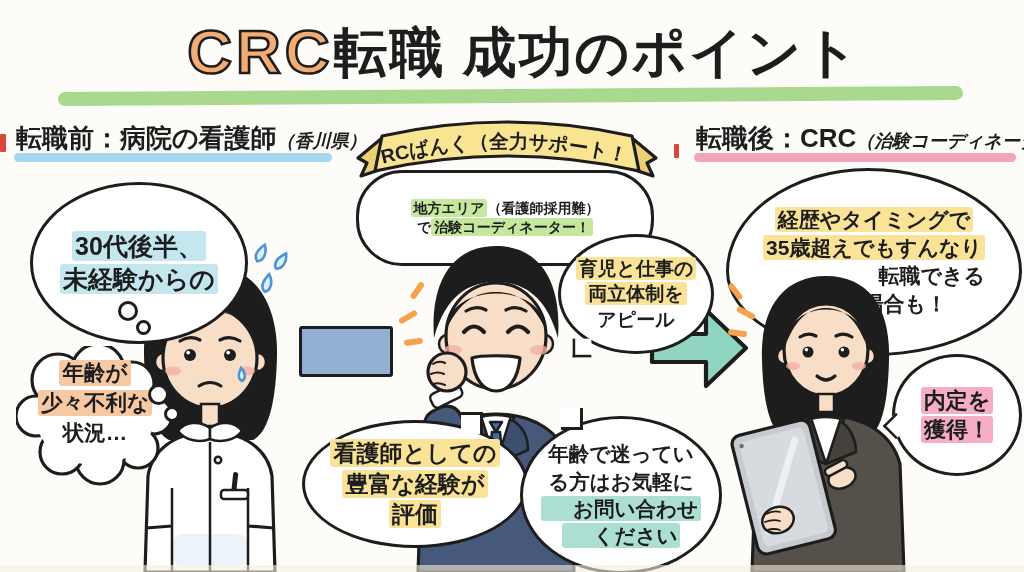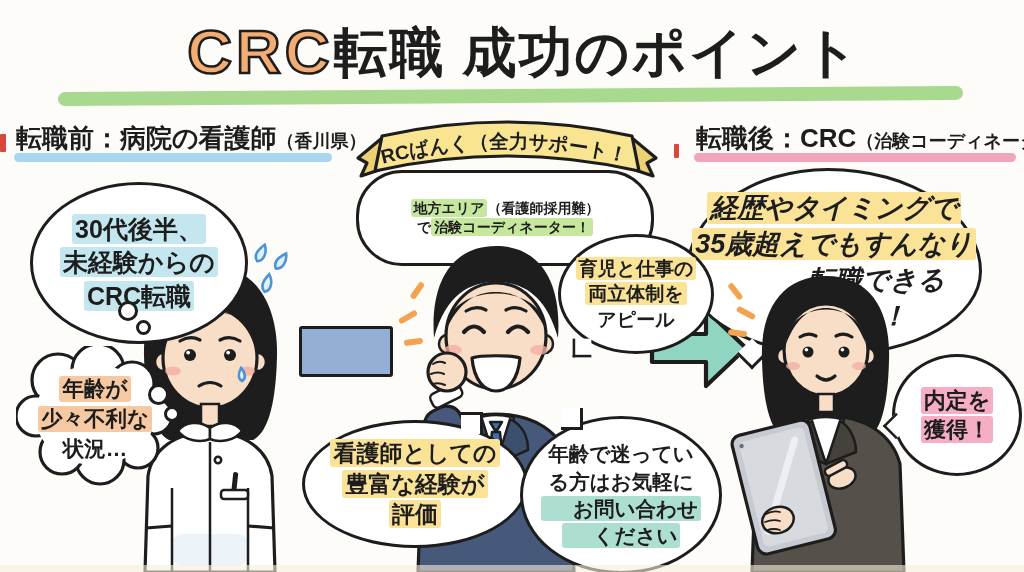--- a/index.html
+++ b/index.html
@@ -14,21 +14,21 @@
   .title{position:absolute;left:12px;top:16px;width:1024px;text-align:center;
          font-weight:900;white-space:nowrap;z-index:2;}
   .title-crc{font-size:62px;color:var(--title_accent);
              -webkit-text-stroke:2.6px var(--ink);letter-spacing:4px;vertical-align:-2px;}
   .title-rest{font-size:54px;color:var(--ink);letter-spacing:2px;}
   .uline{position:absolute;border-radius:8px;z-index:1;}
 
   
   .header{position:absolute;font-weight:bold;font-size:26px;color:var(--ink);
           white-space:nowrap;z-index:2;}
-  .header .paren{font-size:18px;font-weight:bold;}
+  .header .paren{font-size:18px;font-weight:bold;font-style:italic;}
   .redmark{position:absolute;background:var(--accent_red);z-index:2;border-radius:1px;}
 
   
   .bubble{position:absolute;background:#fff;border:3.5px solid var(--ink);
           display:flex;flex-direction:column;align-items:center;justify-content:center;
           text-align:center;font-weight:bold;color:var(--ink);line-height:1.34;}
   .z2{z-index:2;} .z3{z-index:3;} .z4{z-index:4;}
   .bline{display:block;white-space:nowrap;}
   .hl{padding:1px 3px;border-radius:3px;}
   .hl-blue  {background:var(--hl_blue);}
@@ -91,21 +91,21 @@
   <svg class="abs" style="left:648px;top:294px;z-index:1;" width="104" height="104" viewBox="0 0 104 104">
     <polygon points="4,40 58,40 58,16 98,54 58,92 58,68 4,68" style="fill:var(--arrow_teal);" class="s-ink sw4 rl"></polygon>
   </svg>
 
   <div class="bubble z2" style="left:356px;top:170px;width:292px;height:90px;border-radius:46px;font-size:14px;">
     <span class="bline"><span class="hl hl-green">地方エリア</span><span>（看護師採用難）</span></span>
     <span class="bline"><span>で</span><span class="hl hl-green">治験コーディネーター！</span></span>
     <span class="tail" style="left:45%;bottom:-12px;transform:rotate(-45deg);"></span>
   </div>
 
-  <div class="bubble z2" style="left:686px;top:168px;width:290px;height:182px;border-radius:48% 52% 50% 50% / 55% 55% 45% 45%;font-size:27px;font-style:italic;">
+  <div class="bubble z2" style="left:726px;top:168px;width:290px;height:182px;border-radius:48% 52% 50% 50% / 55% 55% 45% 45%;font-size:21px;">
     <span class="bline"><span class="hl hl-yellow">経歴やタイミングで</span></span>
     <span class="bline"><span class="hl hl-yellow">35歳超えでもすんなり</span></span>
     <span class="bline t-right" style="padding-right:34px;">転職できる</span>
     <span class="bline t-right" style="padding-right:72px;">場合も！</span>
     <span class="tail" style="left:52px;bottom:-12px;transform:rotate(-45deg);"></span>
   </div>
 
   <svg class="abs" style="left:352px;top:114px;z-index:3;" width="310" height="80" viewBox="0 0 310 80">
     <path d="M30 24 L6 44 L15 49 L9 62 L27 56 Z" class="f-fold s-ink sw3 rl"></path>
     <path d="M280 24 L304 44 L295 49 L301 62 L283 56 Z" class="f-fold s-ink sw3 rl"></path>
@@ -208,39 +208,38 @@
     </g>
     <ellipse cx="58" cy="252" rx="16" ry="13" class="f-skin s-ink sw2" transform="rotate(-18 58 252)"></ellipse>
     <path d="M46 246 q7 -4 14 -2 M45 254 q8 -3 15 -1 M47 262 q7 -2 13 0" class="f-none s-ink rl" style="stroke-width:1.8;"></path>
     <ellipse cx="122" cy="210" rx="14" ry="10" class="f-skin s-ink sw2" transform="rotate(-22 122 210)"></ellipse>
     <rect x="104" y="196" width="24" height="8" rx="4" class="f-skin s-ink sw2" transform="rotate(-28 116 200)"></rect>
   </svg>
 
   <div class="bubble z4" style="left:30px;top:182px;width:212px;height:156px;border-radius:50%;font-size:25px;">
     <span class="bline"><span class="hl hl-blue">30代後半、</span></span>
     <span class="bline"><span class="hl hl-blue">未経験からの</span></span>
-    <span class="bline"><span class="hl hl-blue">CRC転職</span></span>
   </div>
   <div class="tcircle" style="left:118px;top:301px;width:14px;height:14px;"></div>
   <div class="tcircle" style="left:136px;top:320px;width:9px;height:9px;"></div>
 
   <svg class="abs z4" style="left:16px;top:346px;" width="158" height="140" viewBox="0 0 158 140">
     <g class="f-white s-ink sw3">
       <circle cx="42" cy="34" r="26"></circle>
         <circle cx="82" cy="24" r="26"></circle>
         <circle cx="116" cy="38" r="22"></circle>
       <circle cx="138" cy="70" r="18"></circle>
         <circle cx="122" cy="102" r="20"></circle>
         <circle cx="84" cy="114" r="24"></circle>
       <circle cx="46" cy="106" r="22"></circle>
         <circle cx="20" cy="70" r="20"></circle>
     </g>
     <ellipse cx="79" cy="69" rx="60" ry="50" class="f-white" style="stroke:none;"></ellipse>
   </svg>
-  <div class="abs z4" style="left:16px;top:358px;width:158px;text-align:center;font-weight:bold;font-size:21.5px;line-height:1.4;color:var(--ink);margin-top:16px;">
+  <div class="abs z4" style="left:16px;top:358px;width:158px;text-align:center;font-weight:bold;font-size:21.5px;line-height:1.4;color:var(--ink);">
     <span class="bline"><span class="hl hl-peach">年齢が</span></span>
     <span class="bline"><span class="hl hl-peach">少々不利な</span></span>
     <span class="bline">状況…</span>
   </div>
   <div class="tcircle" style="left:148px;top:384px;width:15px;height:15px;"></div>
   <div class="tcircle" style="left:164px;top:406px;width:10px;height:10px;"></div>
 
   <div class="bubble z4" style="left:558px;top:234px;width:150px;height:114px;border-radius:50%;font-size:19px;">
     <span class="bline"><span class="hl hl-yellow">育児と仕事の</span></span>
     <span class="bline"><span class="hl hl-yellow">両立体制を</span></span>

